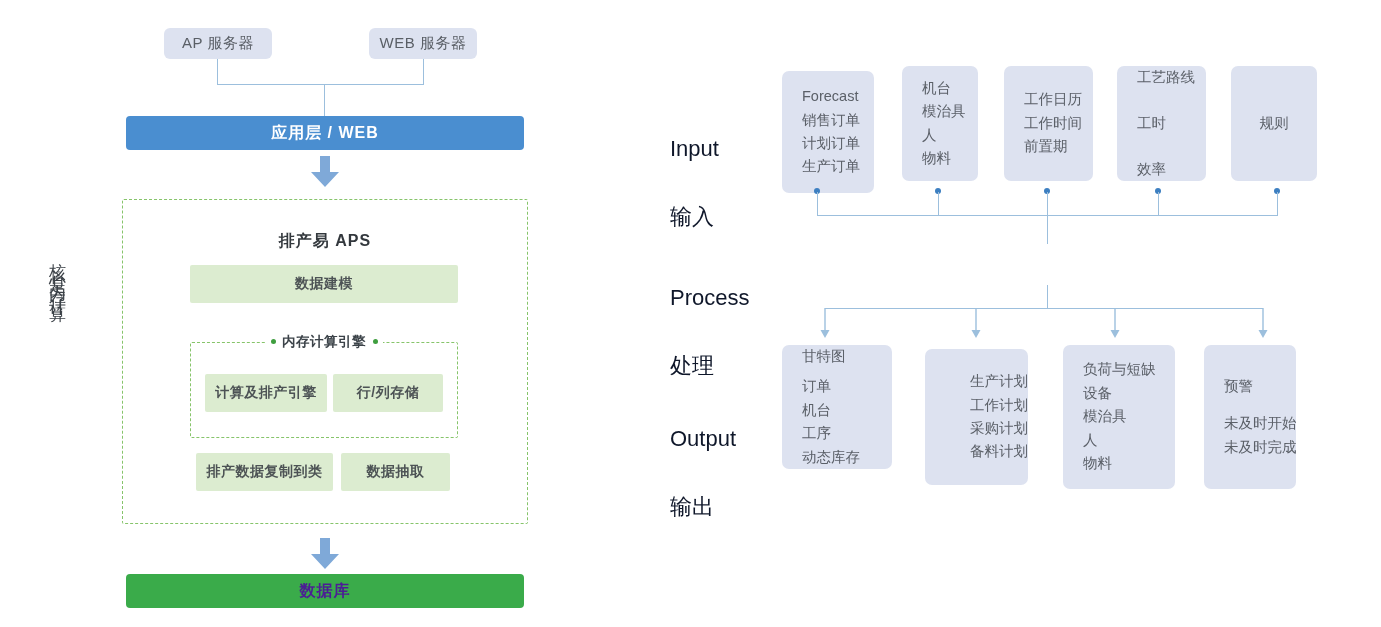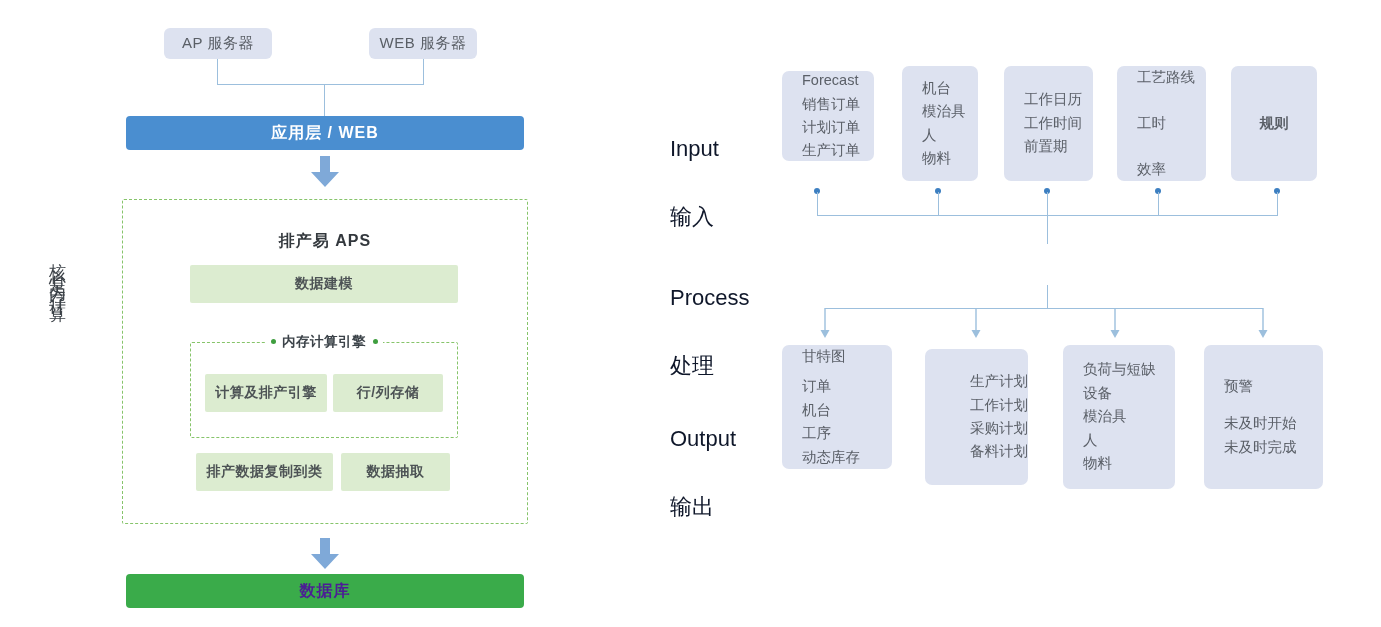--- a/index.html
+++ b/index.html
@@ -89,21 +89,21 @@
     background: #dde2f0;
     border-radius: 7px;
     display: flex;
     flex-direction: column;
     justify-content: center;
     padding: 0 0 0 20px;
     color: #5b6068;
     font-size: 14.5px;
     line-height: 1.62;
   }
-  .stackbox.ctr { align-items: center; padding-left: 0; font-weight: bold; }
+  .stackbox.ctr { align-items: center; padding-left: 0; }
   .stackbox .ln { white-space: pre; }
   .stackbox .gap { height: 14px; }
   .dot { background: #3d7fc1; border-radius: 50%; }
   .gdot { background: #3f9e3f; border-radius: 50%; }
   svg { display: block; overflow: visible; }
 </style>
 </head>
 <body>
 
 <div id="canvas">
@@ -177,21 +177,21 @@
   </div>
   <div class="abs rowlabel" style="left:670px; top:247px;">
     <div>Process</div>
     <div>处理</div>
   </div>
   <div class="abs rowlabel" style="left:670px; top:388px;">
     <div>Output</div>
     <div>输出</div>
   </div>
 
-  <div class="abs stackbox" style="left:782px; top:71px; width:92px; height:90px;">
+  <div class="abs stackbox" style="left:782px; top:71px; width:92px; height:122px;">
     <span class="ln">Forecast</span>
     <span class="ln">销售订单</span>
     <span class="ln">计划订单</span>
     <span class="ln">生产订单</span>
   </div>
 
   <div class="abs stackbox" style="left:902px; top:66px; width:76px; height:115px;">
     <span class="ln">机台</span>
     <span class="ln">模治具</span>
     <span class="ln">人</span>
@@ -273,20 +273,20 @@
   </div>
 
   <div class="abs stackbox" style="left:1063px; top:345px; width:112px; height:144px;">
     <span class="ln">负荷与短缺</span>
     <span class="ln">设备</span>
     <span class="ln">模治具</span>
     <span class="ln">人</span>
     <span class="ln">物料</span>
   </div>
 
-  <div class="abs stackbox" style="left:1204px; top:345px; width:119px; height:144px;">
+  <div class="abs stackbox" style="left:1204px; top:345px; width:92px; height:144px;">
     <span class="ln">预警</span>
     <span class="gap"></span>
     <span class="ln">未及时开始</span>
     <span class="ln">未及时完成</span>
   </div>
 
 </div>
 
 </body></html>

